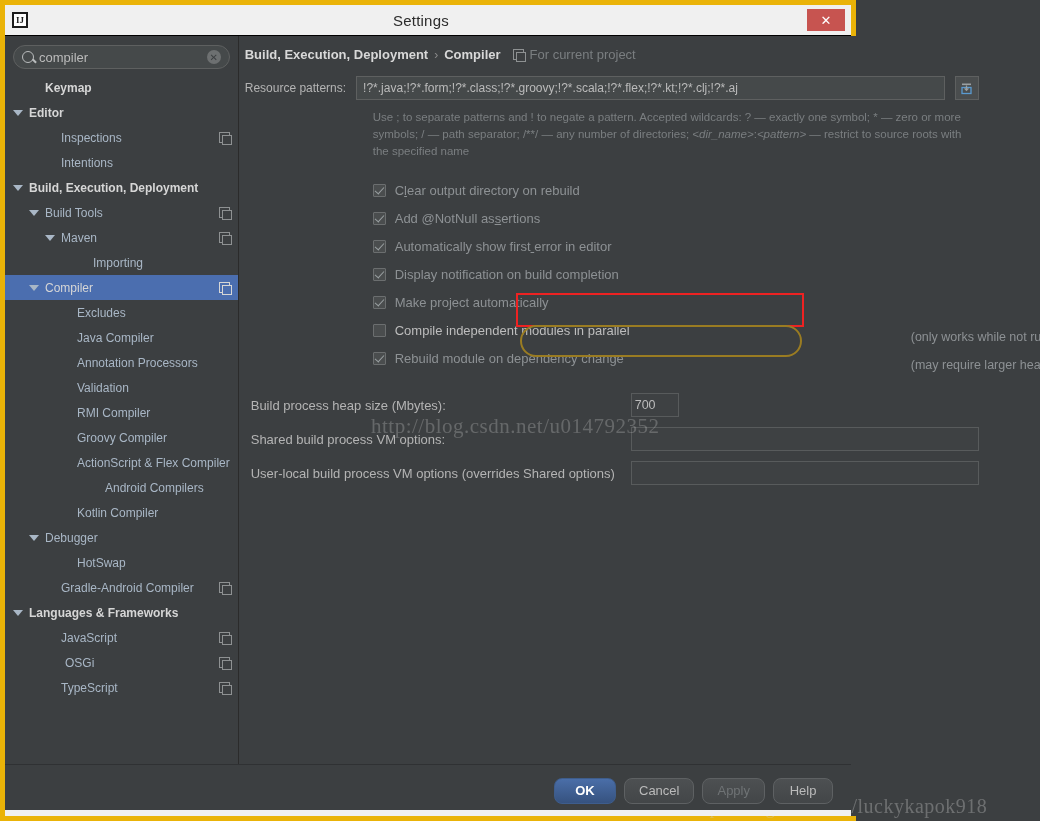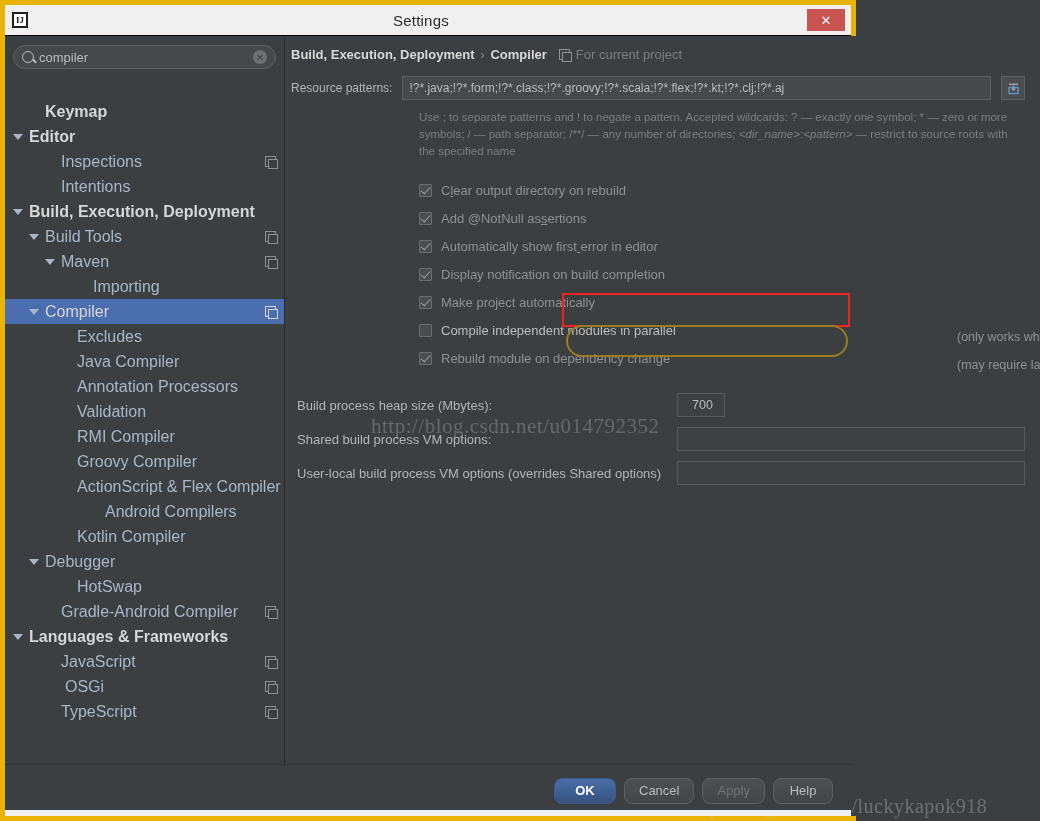--- a/index.html
+++ b/index.html
@@ -84,21 +84,21 @@
     right:-4px; bottom:0px; transform:rotate(45deg);
   }
   .search .val { font-size:13px; color:#bbbbbb; flex:1; }
   .search .clr {
     width:14px;height:14px;border-radius:50%;
     background:#6d7071; color:#3c3f41; font-size:10px;
     display:flex;align-items:center;justify-content:center;
     flex:none; cursor:pointer;
   }
 
-  .tree { margin-top: 24px; font-size: 16px; }
+  .tree { margin-top: 0; font-size: 12px; }
   .node {
     height: 25px;
     display:flex; align-items:center;
     color:#a9b7c6; cursor: pointer;
     position: relative;
     padding-right: 8px;
   }
   .node.bold { color:#d6d6d6; font-weight:bold; }
   .node.sel { background:#4b6eaf; color:#d6d6d6; }
   .node .arrow {
@@ -197,21 +197,21 @@
 
   .fields { margin: 16px 0 0 0; position: relative; }
   .frow { height: 34px; display:flex; align-items:center; }
   .frow .flabel {
     font-size:13px; color:#b4b4b4; width:386px; padding-left:6px;
     white-space:nowrap;
   }
   .finput {
     background:#3e4143; border:1px solid #585b5c;
     height:24px; color:#bbbbbb; font-size:12.5px;
-    padding: 0 14px; line-height:22px;
+    padding: 0 3px; line-height:22px;
   }
   .finput.small { width: 48px; }
   .finput.wide  { width: 348px; }
 
   
   .wm {
     position:absolute; pointer-events:none;
     font-family:"Liberation Serif", serif;
     color: rgba(200,200,200,0.30);
     white-space:nowrap;

